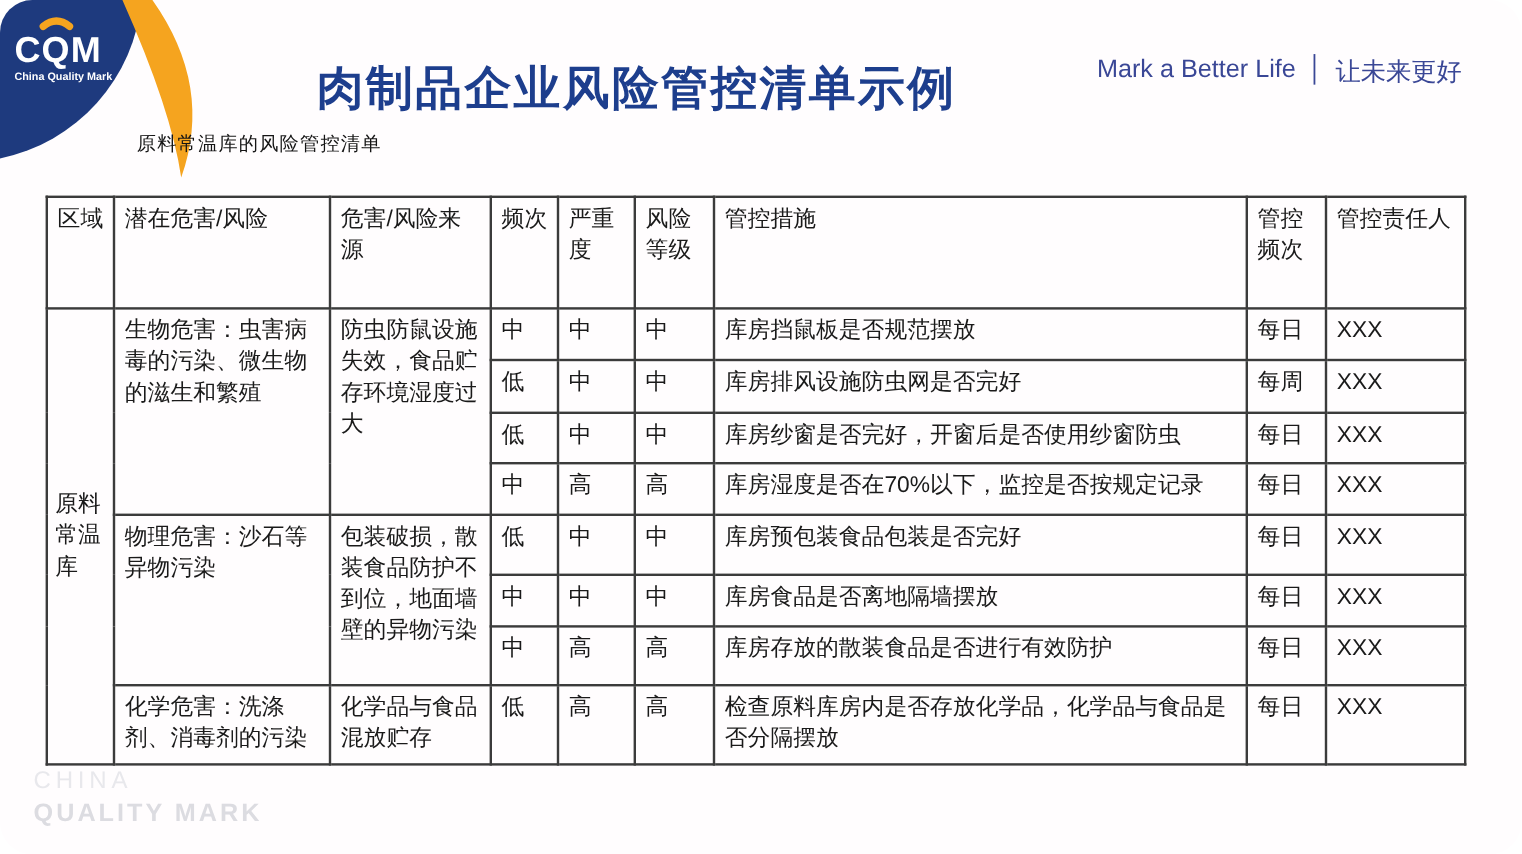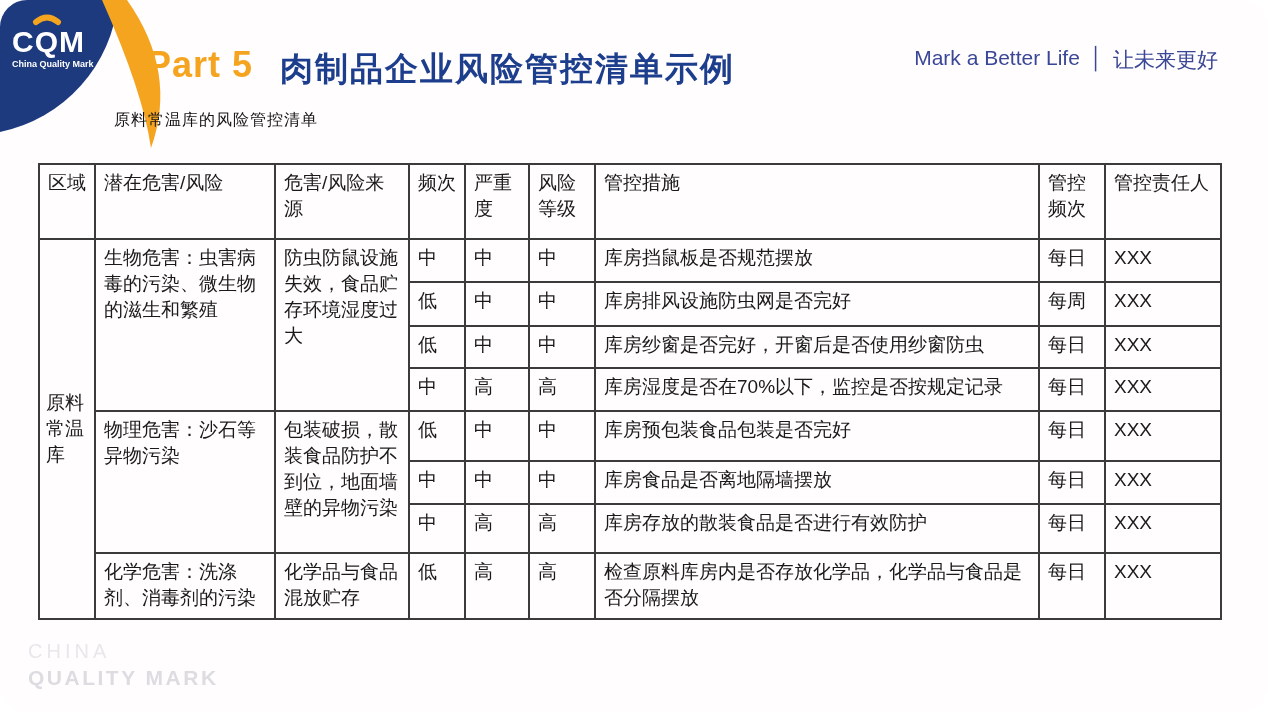--- a/index.html
+++ b/index.html
@@ -9,53 +9,52 @@
   *{box-sizing:border-box; margin:0; padding:0;}
   html,body{background:#ffffff;}
   body{font-family:"Liberation Sans","DejaVu Sans",sans-serif; color:var(--text);}
   .slide{position:relative; width:1268px; height:712px; background:#fffdfe; overflow:hidden;border-radius:27px;}
 
   
   .logo{position:absolute; left:0; top:0; width:210px; height:158px;}
 
   
   .part-label{position:absolute; left:147px; top:44px; font-size:36px; font-weight:700; color:var(--orange); letter-spacing:1px;}
-  .slide-title{position:absolute; left:280px; top:47px; font-size:33px; font-weight:700; color:var(--title-navy); letter-spacing:2px;}
+  .slide-title{position:absolute; left:264px; top:47px; font-size:39px; font-weight:700; color:var(--title-navy); letter-spacing:2px;}
   .tagline{position:absolute; right:50px; top:46px; font-size:21px; font-weight:500; color:var(--tagline); display:flex; align-items:flex-start;}
   .tagline .sep{margin:0 10px; font-weight:300;}
   .subtitle{position:absolute; left:114px; top:110px; font-size:16px; font-weight:400; color:#141414; letter-spacing:1px;}
 
   
   .risk-table{position:absolute; left:38px; top:163px; width:1182px; border-collapse:collapse; table-layout:fixed;
               font-size:19px; line-height:1.37; color:var(--text);}
   .risk-table th,.risk-table td{border:2px solid var(--table-border); vertical-align:top; text-align:left;
               padding:5px 8px; word-break:break-all; overflow:hidden;}
   .risk-table th{font-weight:400;}
-  .risk-table thead tr{height:75px;}
+  .risk-table thead tr{height:93px;}
   .area-cell{vertical-align:middle !important; text-align:right; padding:5px 6px !important;}
 
   
   .watermark{position:absolute; left:28px; top:640px;}
   .watermark .wm1{font-size:20px; letter-spacing:4px; color:var(--watermark1); font-weight:400;}
   .watermark .wm2{font-size:21px; letter-spacing:2.5px; color:var(--watermark2); font-weight:700; margin-top:3px;}
 </style>
 </head>
 <body>
 
 <div class="slide">
 
   <svg class="logo" viewBox="0 0 210 158">
     <path d="M0,0 L118,0 A148,148 0 0 1 0,132 Z" fill="#1e3a7e"></path>
     <path d="M102,0 L127,0 Q178,72 151,148 Q143,92 102,0 Z" fill="#f5a41f"></path>
     <path d="M36,22 Q47,13 58,22" stroke="#f5a41f" stroke-width="6" stroke-linecap="round" fill="none"></path>
     <text x="12" y="52" font-size="30" font-weight="bold" fill="#ffffff" letter-spacing="1">CQM</text>
     <text x="12" y="67" font-size="9" font-weight="bold" fill="#ffffff">China Quality Mark</text>
   </svg>
 
-  <div class="part-label">Part 5</div>
   <div class="slide-title">肉制品企业风险管控清单示例</div>
   <div class="tagline">
     <span>Mark a Better Life</span>
     <span class="sep">│</span>
     <span>让未来更好</span>
   </div>
   <div class="subtitle">原料常温库的风险管控清单</div>
 
   <table class="risk-table">
     <colgroup>

